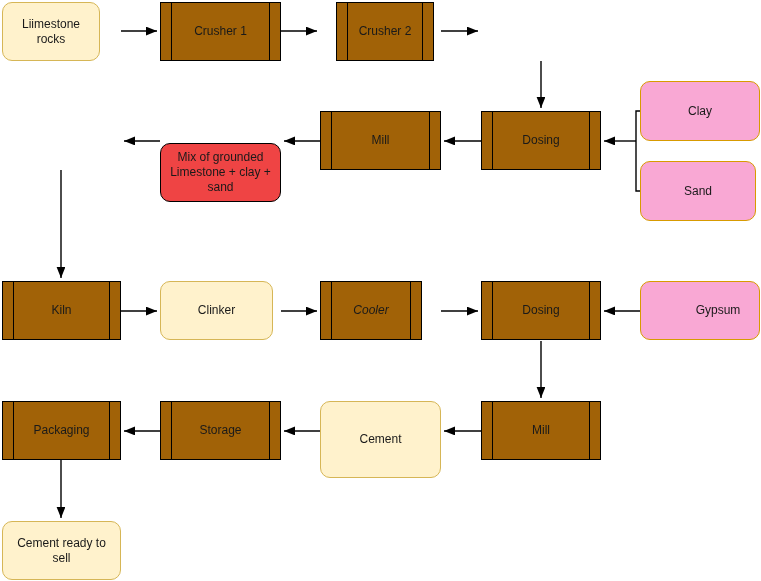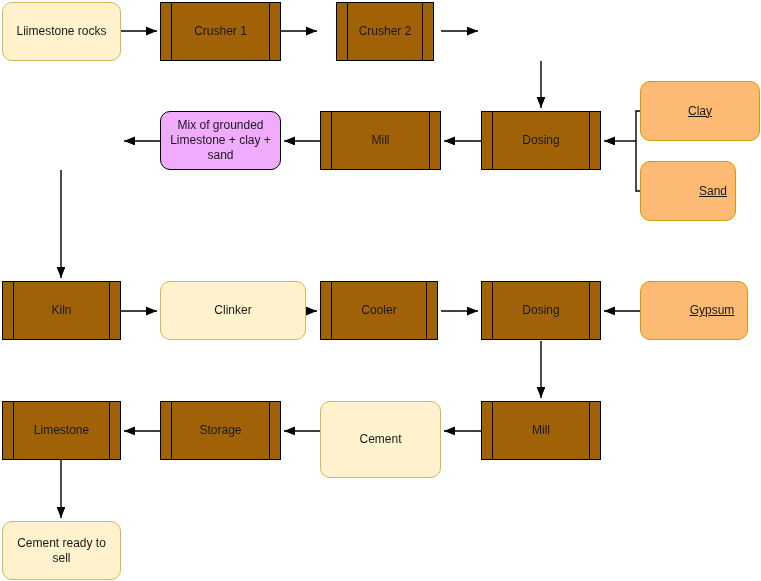--- a/index.html
+++ b/index.html
@@ -59,27 +59,27 @@
     border-radius: 10px;
     border-width: 1.4px;
     border-style: solid;
   }
   .node.rounded .lbl { padding: 0 8px; }
   .fill-yellow {
     background: #fff2cc;
     border-color: #d6b656;
   }
   .fill-orange {
-    background: #fdba74;
+    background: #f9a8d4;
     border-color: #d79b00;
-    text-decoration: underline;
   }
   .fill-white {
-    background: #f0abfc;
+    background: #ef4444;
     border-color: #000000;
+    margin-top: 32px;
   }
 </style>
 </head>
 <body>
 
 <div id="canvas">
 
   <svg id="edge-layer" width="761" height="581" viewBox="0 0 761 581" xmlns="http://www.w3.org/2000/svg">
     <defs>
       <marker id="ah" markerWidth="9" markerHeight="9" refX="8" refY="3.2" orient="auto" markerUnits="strokeWidth">
@@ -115,21 +115,21 @@
 
       <path d="M61,460 L61,518"></path>
     </g>
 
     <g stroke="#000000" stroke-width="1.4" fill="none">
       <path d="M640,111 L636,111 L636,141"></path>
       <path d="M640,191 L636,191 L636,141"></path>
     </g>
   </svg>
 
-  <div class="node rounded fill-yellow" style="left:2px;top:2px;width:119px;height:59px;">
+  <div class="node rounded fill-yellow" style="left:2px;top:2px;width:98px;height:59px;">
     <span class="lbl">Liimestone rocks</span>
   </div>
 
   <div class="node process" style="left:160px;top:2px;width:121px;height:59px;">
     <span class="bar-l"></span>
     <span class="bar-r"></span>
     <span class="lbl">Crusher 1</span>
   </div>
 
   <div class="node process" style="left:336px;top:2px;width:98px;height:59px;">
@@ -153,54 +153,54 @@
   <div class="node process" style="left:481px;top:111px;width:120px;height:59px;">
     <span class="bar-l"></span>
     <span class="bar-r"></span>
     <span class="lbl">Dosing</span>
   </div>
 
   <div class="node rounded fill-orange" style="left:640px;top:81px;width:120px;height:60px;">
     <span class="lbl">Clay</span>
   </div>
 
-  <div class="node rounded fill-orange" style="left:640px;top:161px;width:96px;height:60px;justify-content:flex-end;">
+  <div class="node rounded fill-orange" style="left:640px;top:161px;width:116px;height:60px;">
     <span class="lbl">Sand</span>
   </div>
 
   <div class="node process" style="left:2px;top:281px;width:119px;height:59px;">
     <span class="bar-l"></span>
     <span class="bar-r"></span>
     <span class="lbl">Kiln</span>
   </div>
 
-  <div class="node rounded fill-yellow" style="left:160px;top:281px;width:146px;height:59px;">
+  <div class="node rounded fill-yellow" style="left:160px;top:281px;width:113px;height:59px;">
     <span class="lbl">Clinker</span>
   </div>
 
-  <div class="node process" style="left:320px;top:281px;width:118px;height:59px;">
+  <div class="node process" style="left:320px;top:281px;width:102px;height:59px;font-style:italic;">
     <span class="bar-l"></span>
     <span class="bar-r"></span>
     <span class="lbl">Cooler</span>
   </div>
 
   <div class="node process" style="left:481px;top:281px;width:120px;height:59px;">
     <span class="bar-l"></span>
     <span class="bar-r"></span>
     <span class="lbl">Dosing</span>
   </div>
 
-  <div class="node rounded fill-orange" style="left:640px;top:281px;width:108px;height:59px;padding-left:36px;">
+  <div class="node rounded fill-orange" style="left:640px;top:281px;width:120px;height:59px;padding-left:36px;">
     <span class="lbl">Gypsum</span>
   </div>
 
   <div class="node process" style="left:2px;top:401px;width:119px;height:59px;">
     <span class="bar-l"></span>
     <span class="bar-r"></span>
-    <span class="lbl">Limestone</span>
+    <span class="lbl">Packaging</span>
   </div>
 
   <div class="node process" style="left:160px;top:401px;width:121px;height:59px;align-items:center;">
     <span class="bar-l"></span>
     <span class="bar-r"></span>
     <span class="lbl">Storage</span>
   </div>
 
   <div class="node rounded fill-yellow" style="left:320px;top:401px;width:121px;height:77px;">
     <span class="lbl">Cement</span>

